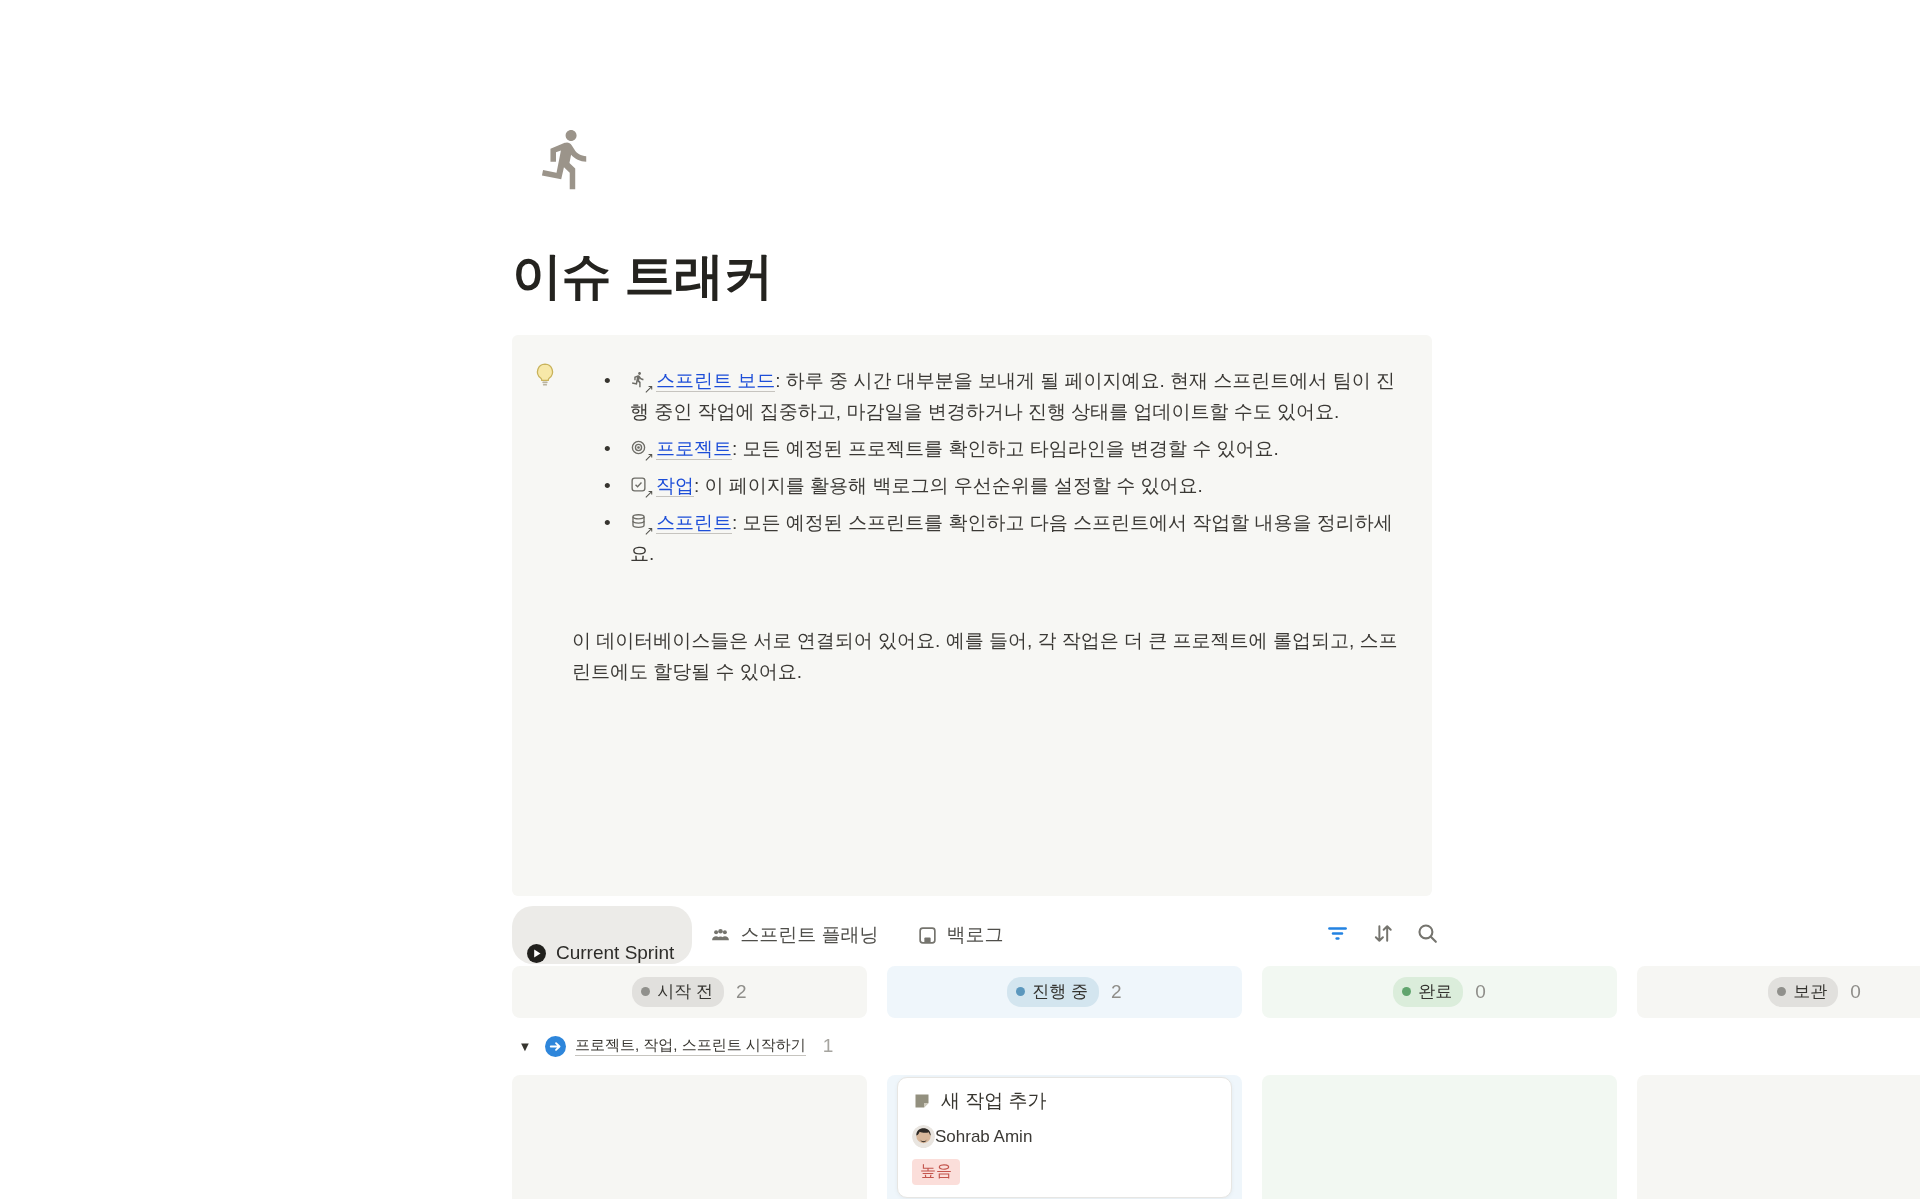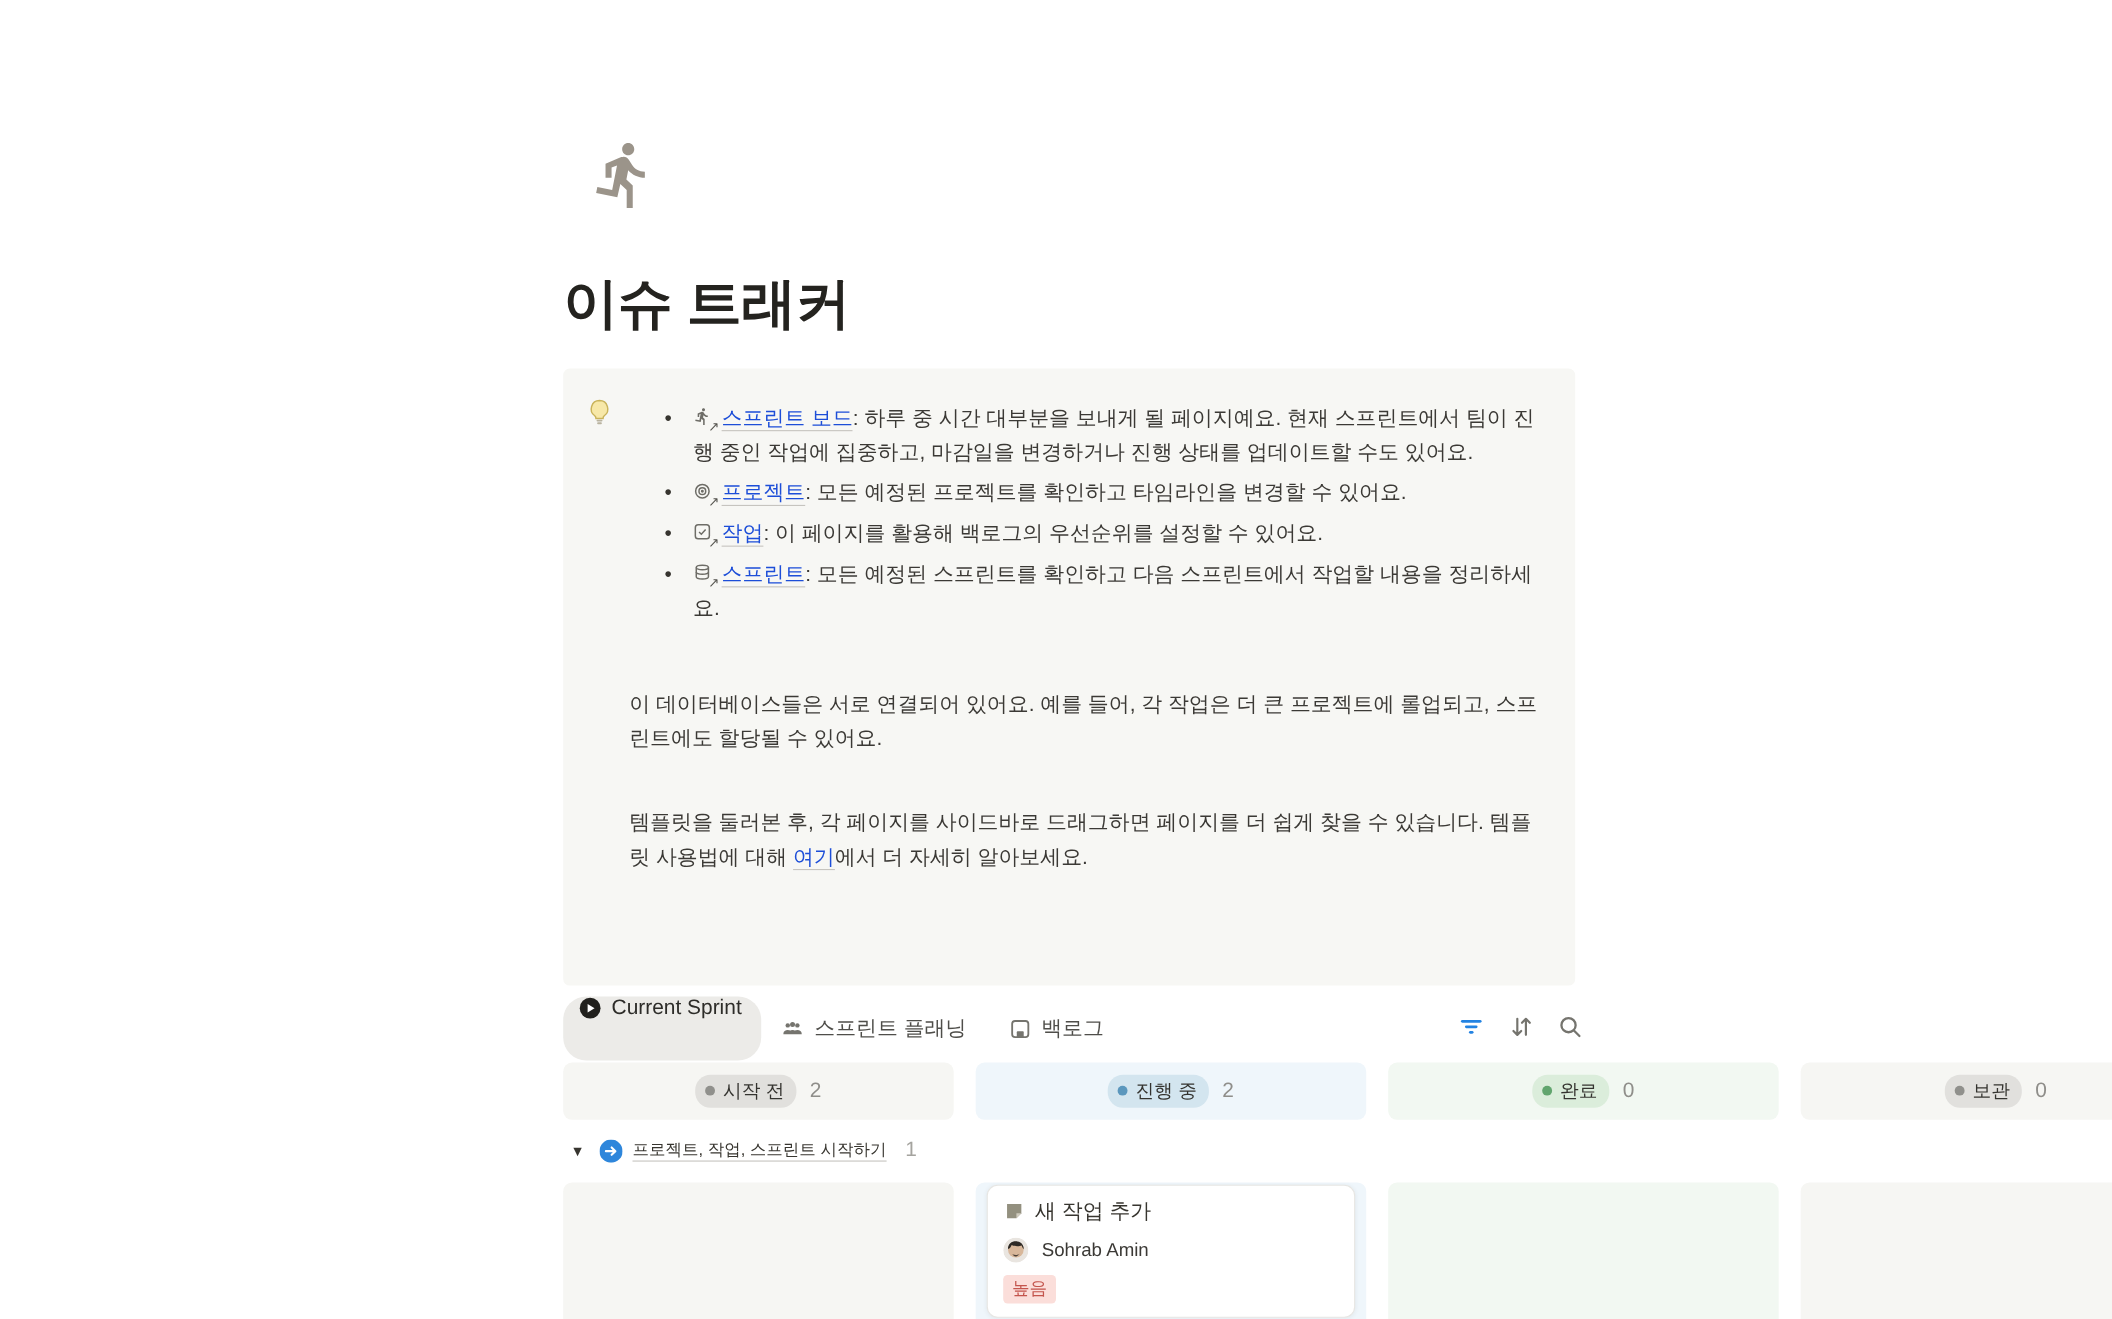--- a/index.html
+++ b/index.html
@@ -21,21 +21,21 @@
   ul.tips li{position:relative;padding-left:40px;margin-top:6px;}
   .b-dot{position:absolute;left:14px;top:0;color:#37352F;}
   .b-icon{position:relative;display:inline-block;width:22px;height:20px;vertical-align:-4px;margin-right:4px;}
   .b-icon .arr{position:absolute;right:-2px;bottom:-4px;font-size:12px;line-height:12px;color:#55544E;}
   .ulink{color:#1d4ed8;border-bottom:1.5px solid #C6C4BF;cursor:pointer;}
   .para{margin-top:56px;}
   .para2{margin-top:46px;}
 
   
   .views{position:absolute;left:512px;top:914px;display:flex;align-items:center;height:42px;}
-  .tab-active{display:flex;align-items:flex-start;gap:9px;background:#ECEBE8;border-radius:21px;height:58px;
+  .tab-active{display:flex;align-items:flex-end;gap:9px;background:#ECEBE8;border-radius:21px;height:58px;
               padding:0 18px 0 14px;font-size:19px;font-weight:500;color:#2D2C29;cursor:pointer;}
   .tab{display:flex;align-items:center;gap:9px;height:42px;padding:0 14px;font-size:19px;color:#4F4E4A;cursor:pointer;}
   .toolbar{position:absolute;left:1324px;top:920px;display:flex;align-items:center;gap:19px;}
   .tool{width:26px;height:26px;display:flex;align-items:center;justify-content:center;cursor:pointer;}
 
   
   .board-row{position:absolute;left:512px;display:flex;gap:20px;}
   .col{width:355px;flex:0 0 auto;border-radius:8px;box-sizing:border-box;justify-content:center;}
   .col-head{height:52px;display:flex;align-items:center;padding:0 14px;gap:12px;}
   .pill{display:inline-flex;align-items:center;gap:7px;border-radius:14px;padding:3px 11px 4px 9px;font-size:17px;color:#34332F;cursor:pointer;}
@@ -46,21 +46,21 @@
   .tri{font-size:13px;color:#37352F;cursor:pointer;width:22px;text-align:center;}
   .group-title{font-size:15px;color:#37352F;border-bottom:1.5px solid #C6C4BF;cursor:pointer;}
   .group-count{font-size:19px;color:#A5A49F;margin-left:8px;}
 
   .col-body{height:140px;border-radius:8px;}
 
   
   .card{margin:2px 10px 0 10px;background:#ffffff;border:1px solid #E7E6E3;border-radius:10px;
         box-shadow:0 1px 4px rgba(15,15,15,.05);padding:10px 14px 12px 14px;cursor:pointer;}
   .card-title-row{display:flex;align-items:center;gap:9px;font-size:19px;font-weight:500;color:#37352F;}
-  .card-assignee{display:flex;align-items:center;gap:12px;margin-top:11px;font-size:17px;color:#3B3935;}
+  .card-assignee{display:flex;align-items:center;gap:0;margin-top:11px;font-size:17px;color:#3B3935;}
   .avatar{width:23px;height:23px;border-radius:50%;overflow:hidden;flex:0 0 auto;}
   .badge{display:inline-block;margin-top:11px;padding:2px 8px 3px 8px;border-radius:4px;font-size:16px;}
 </style>
 </head>
 <body>
 
 <div id="app">
 
   <div class="page-icon">
     <svg viewBox="0 0 24 24" width="66" height="66" fill="#9B948A">
@@ -120,21 +120,20 @@
                   <path d="M3.5 4.5v5c0 1.3 2.9 2.4 6.5 2.4s6.5-1.1 6.5-2.4v-5"></path>
                   <path d="M3.5 9.5v5c0 1.3 2.9 2.4 6.5 2.4s6.5-1.1 6.5-2.4v-5"></path>
                 </svg>
               <span class="arr">↗</span>
             </span><span class="ulink">스프린트</span><span>: 모든 예정된 스프린트를 확인하고 다음 스프린트에서 작업할 내용을 정리하세요.</span>
           </li>
         </ul>
 
         <div class="para">이 데이터베이스들은 서로 연결되어 있어요. 예를 들어, 각 작업은 더 큰 프로젝트에 롤업되고, 스프린트에도 할당될 수 있어요.</div>
 
-        <div class="para para2"><span>템플릿을 둘러본 후, 각 페이지를 사이드바로 드래그하면 페이지를 더 쉽게 찾을 수 있습니다. 템플릿 사용법에 대해 </span><span class="ulink">여기</span><span>에서 더 자세히 알아보세요.</span></div>
       </div>
     </div>
   </div>
 
   <div class="views">
     <div class="tab-active">
       <span>
         <svg viewBox="0 0 20 20" width="21" height="21">
             <circle cx="10" cy="10" r="9" fill="#21201D"></circle>
             <path d="M7.8 6.3l6 3.7-6 3.7z" fill="#fff"></path>

